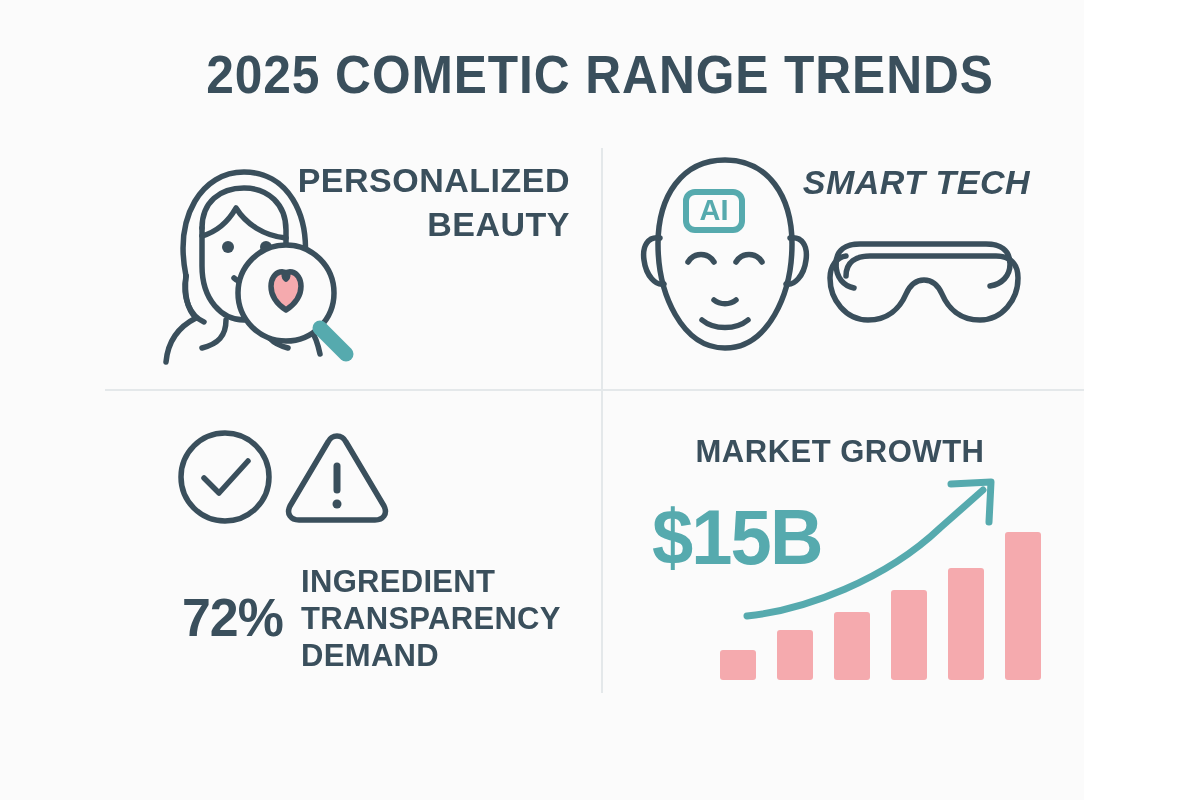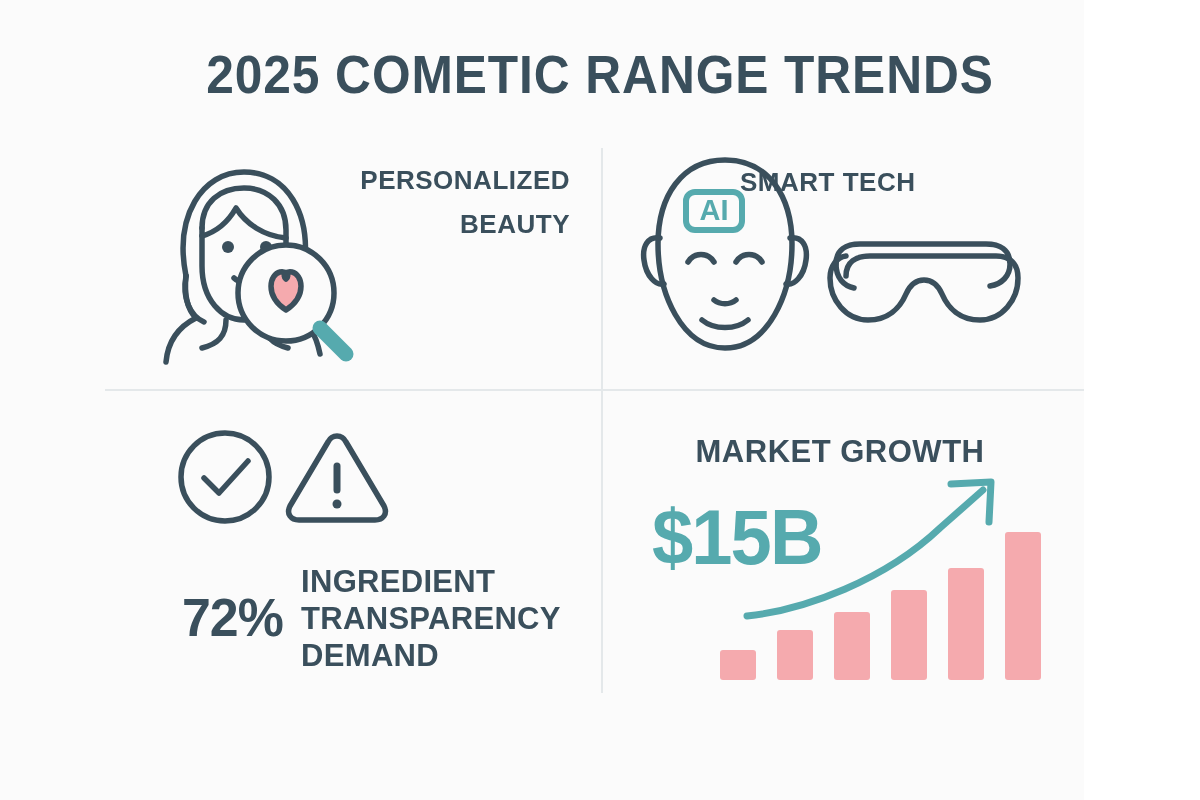--- a/index.html
+++ b/index.html
@@ -58,31 +58,32 @@
     font-weight: bold;
     letter-spacing: 0.5px;
     color: #3a4f5c;
   }
 
   #pb-heading {
     left: 270px;
     top: 158px;
     width: 300px;
     text-align: right;
-    font-size: 26px;
+    font-size: 34px;
     line-height: 44px;
   }
 
   #st-heading {
     left: 740px;
     top: 160px;
     width: 290px;
-    text-align: left;
-    font-size: 26px;
+    text-align: right;
+    font-size: 34px;
     line-height: 44px;
+    font-style: italic;
   }
 
   #mg-heading {
     left: 640px;
     top: 432px;
     width: 400px;
     text-align: center;
     font-size: 31px;
     line-height: 40px;
   }

